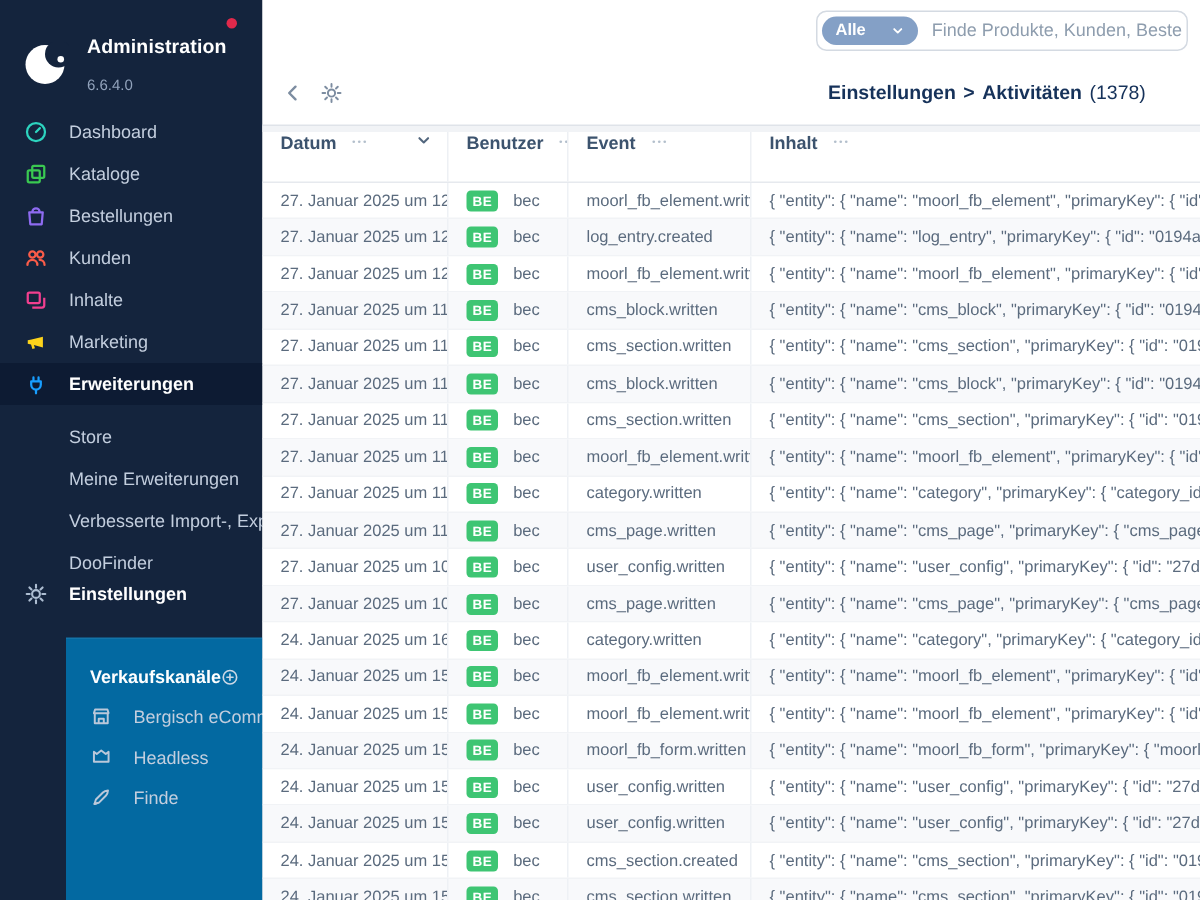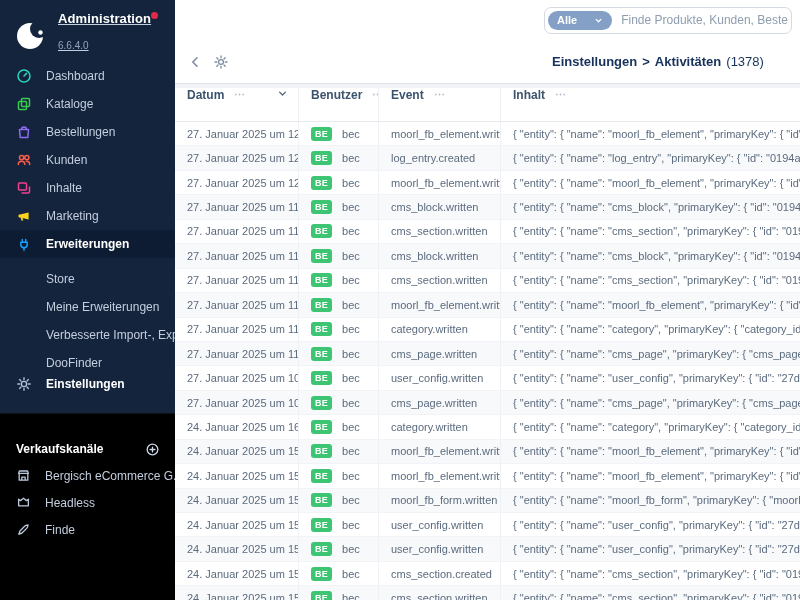--- a/index.html
+++ b/index.html
@@ -2,35 +2,35 @@
 <html><head>
 <meta charset="utf-8">
 <style>
   * { box-sizing: border-box; margin: 0; padding: 0; }
   html,body { width:800px; height:600px; overflow:hidden; }
   body { font-family:"Liberation Sans", sans-serif; background:#fff; }
   .app { display:flex; width:800px; height:600px; }
 
   
   .sidebar { flex:0 0 175px; width:175px; background:#14243d; color:#c3cede; display:flex; flex-direction:column; }
-  .logo-row { display:flex; align-items:flex-end; padding:11px 14px 8px 16px; position:relative; cursor:pointer;text-decoration:underline; }
+  .logo-row { display:flex; align-items:center; padding:23px 14px 8px 16px; position:relative; cursor:pointer; }
   .logo { width:30px; height:30px; margin-right:12px; flex:0 0 auto; }
   .app-title { color:#fff; font-weight:bold; font-size:13px; letter-spacing:.1px; }
   .app-version { color:#92a3bc; font-size:10px; margin-top:14px; }
   .notif-dot { position:absolute; right:17px; top:12px; width:7px; height:7px; border-radius:50%; background:#e1294b; }
   .menu { margin-top:3px; }
   .menu-item, .settings-item { height:28px; display:flex; align-items:center; padding:0 16px; font-size:12px; cursor:pointer; white-space:nowrap; }
   .menu-item .icon, .settings-item .icon, .sales-item .icon { width:16px; height:16px; margin-right:14px; display:flex; align-items:center; justify-content:center; flex:0 0 auto; }
   .icon svg { width:100%; height:100%; display:block; }
   .menu-item.active { background:#0d1b33; color:#fff; font-weight:bold; }
   .submenu-item { height:28px; display:flex; align-items:flex-end; padding:0 14px 0 46px; font-size:12px; cursor:pointer; white-space:nowrap; color:#c3cede; }
   .submenu-item .chev { display:none; margin-left:auto; width:10px; height:10px; color:#8fa0b8; }
   .submenu-item.has-chevron .chev { display:flex; }
   .settings-item { color:#fff; font-weight:bold; }
-  .sales { margin-top:15px; flex:1; background:#000000; border-top:1px solid rgba(255,255,255,.07); padding-top:22px; }
+  .sales { margin-top:15px; flex:1; background:#0369a1; border-top:1px solid rgba(255,255,255,.07); padding-top:12px;margin-left:44px; }
   .sales-header { height:26px; display:flex; align-items:center; padding:0 15px 0 16px; color:#fff; font-weight:bold; font-size:12px; }
   .sales-header .plus { margin-left:auto; width:15px; height:15px; color:#cdd8e6; cursor:pointer; }
   .sales-item { height:27px; display:flex; align-items:center; padding:0 15px 0 16px; font-size:12px; cursor:pointer; white-space:nowrap; }
   .sales-item .icon { width:15px; height:15px; color:#bac8da; }
   .sales-item .eye { display:none; margin-left:auto; width:14px; height:14px; color:#aebcd0; }
   .sales-item.has-eye .eye { display:flex; }
 
   
   .main { flex:1; min-width:0; display:flex; flex-direction:column; background:#fff; }
   .topbar { height:40px; flex:0 0 40px; display:flex; align-items:center; justify-content:flex-end; padding:0 8px; }

